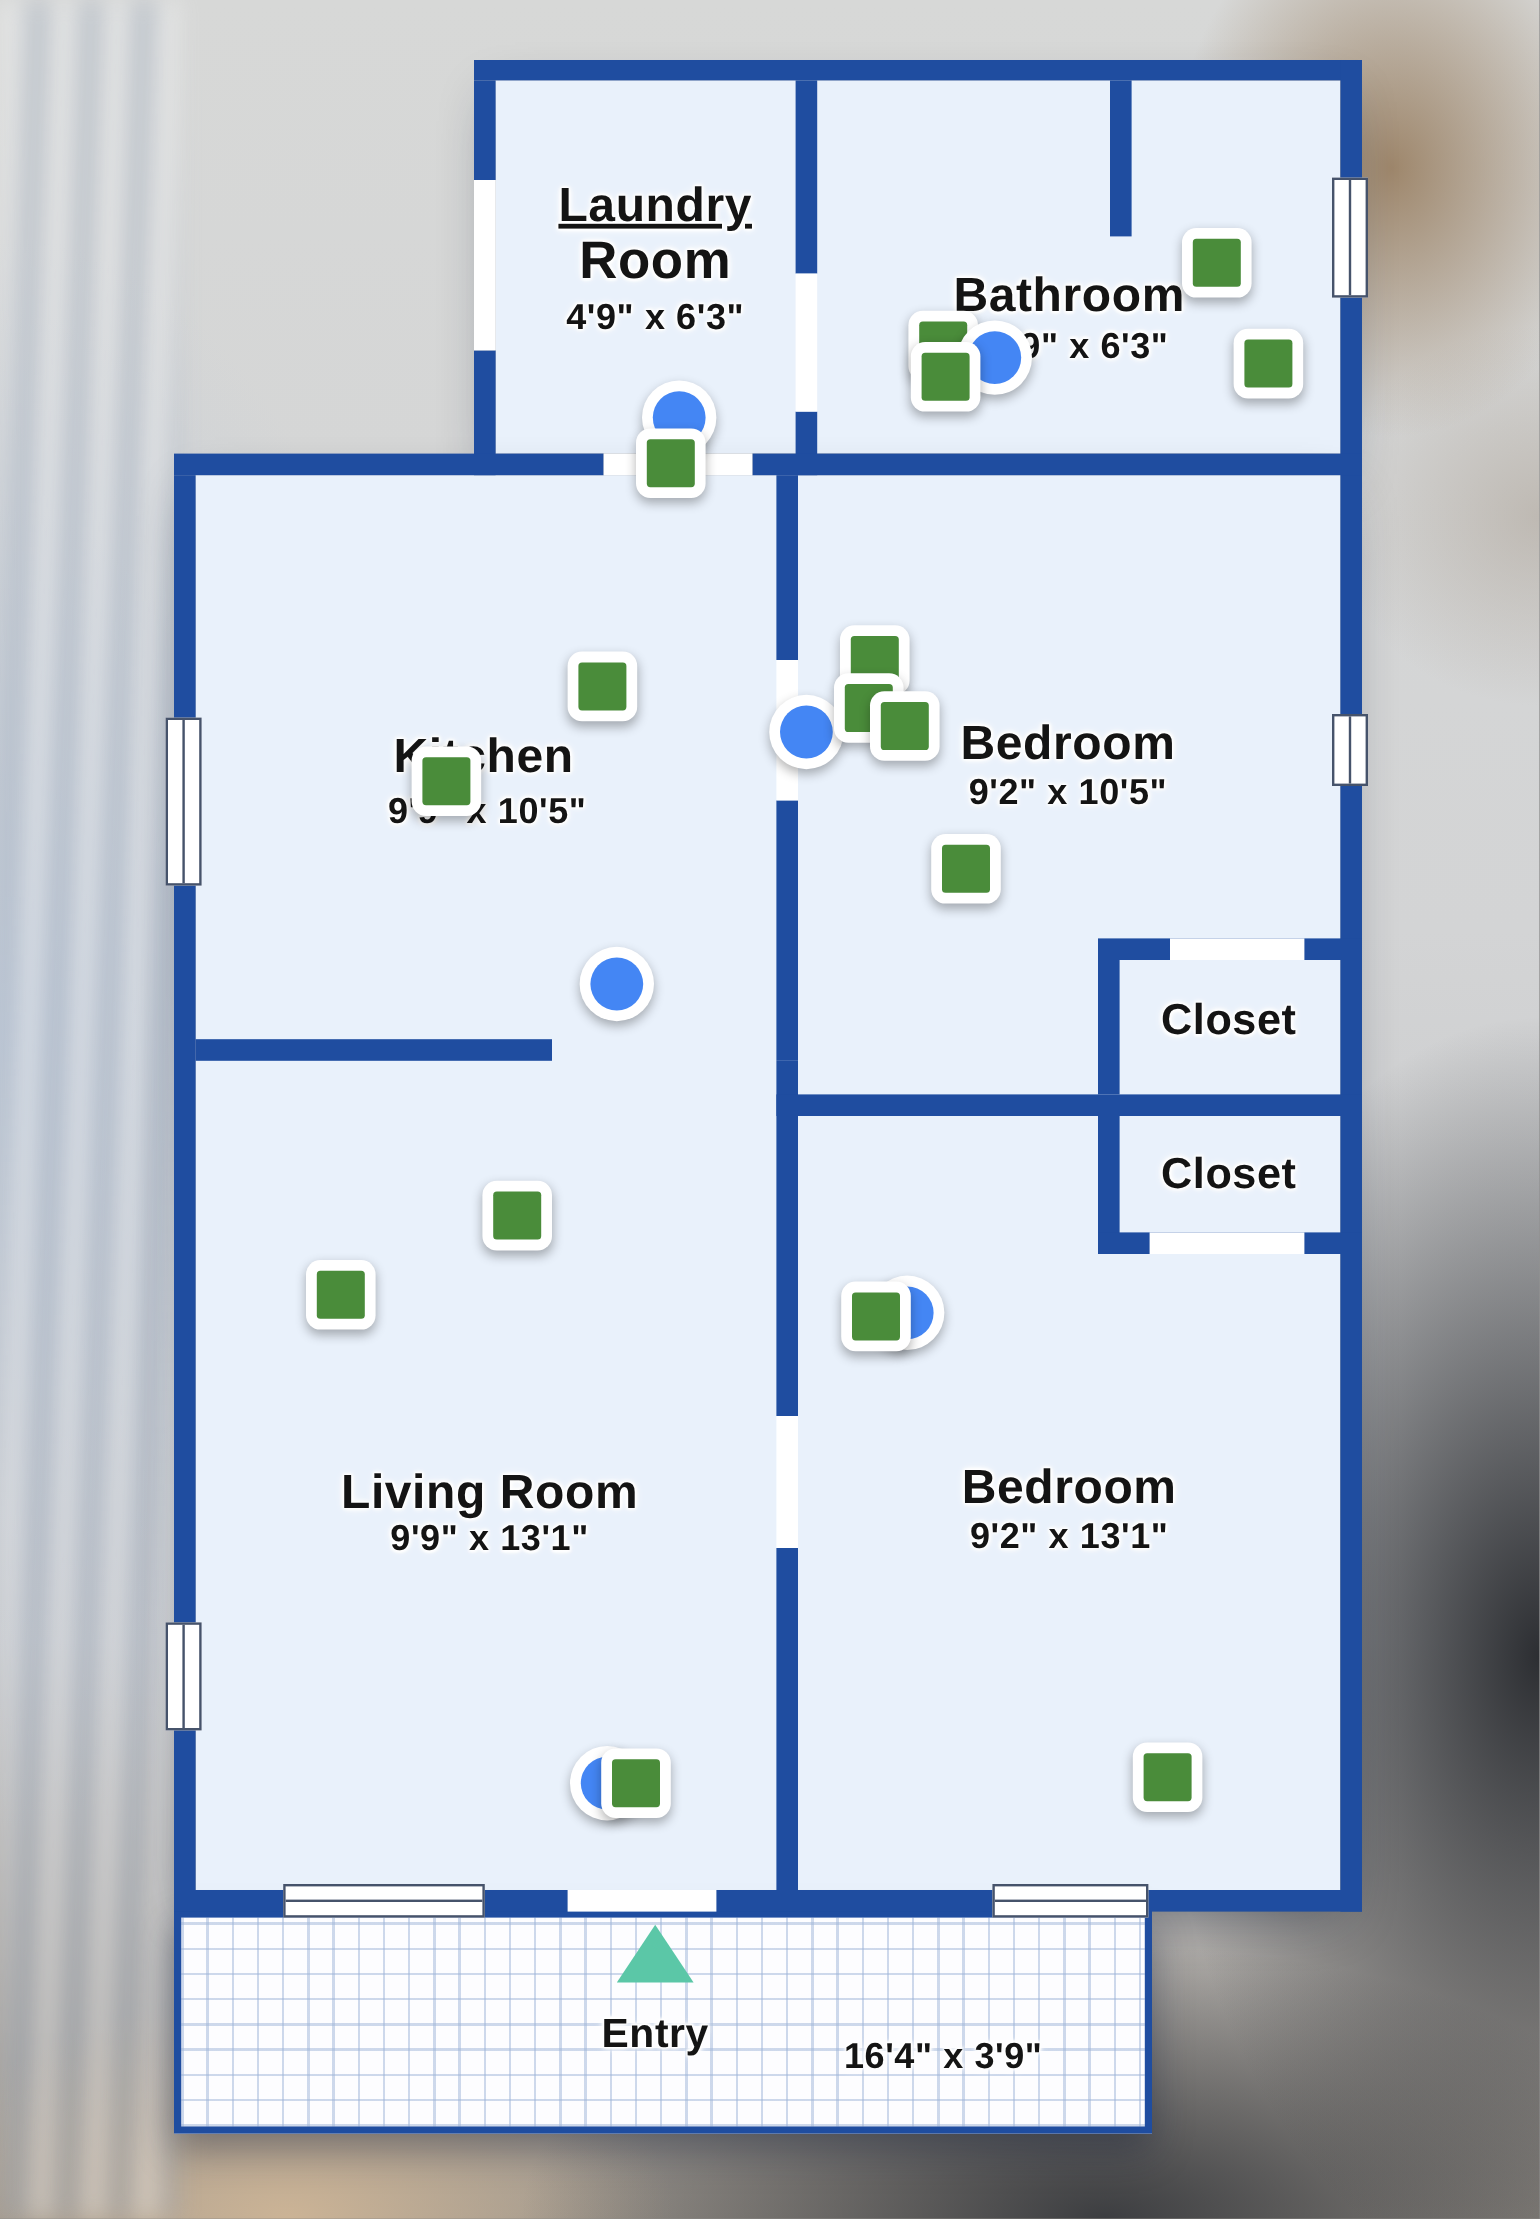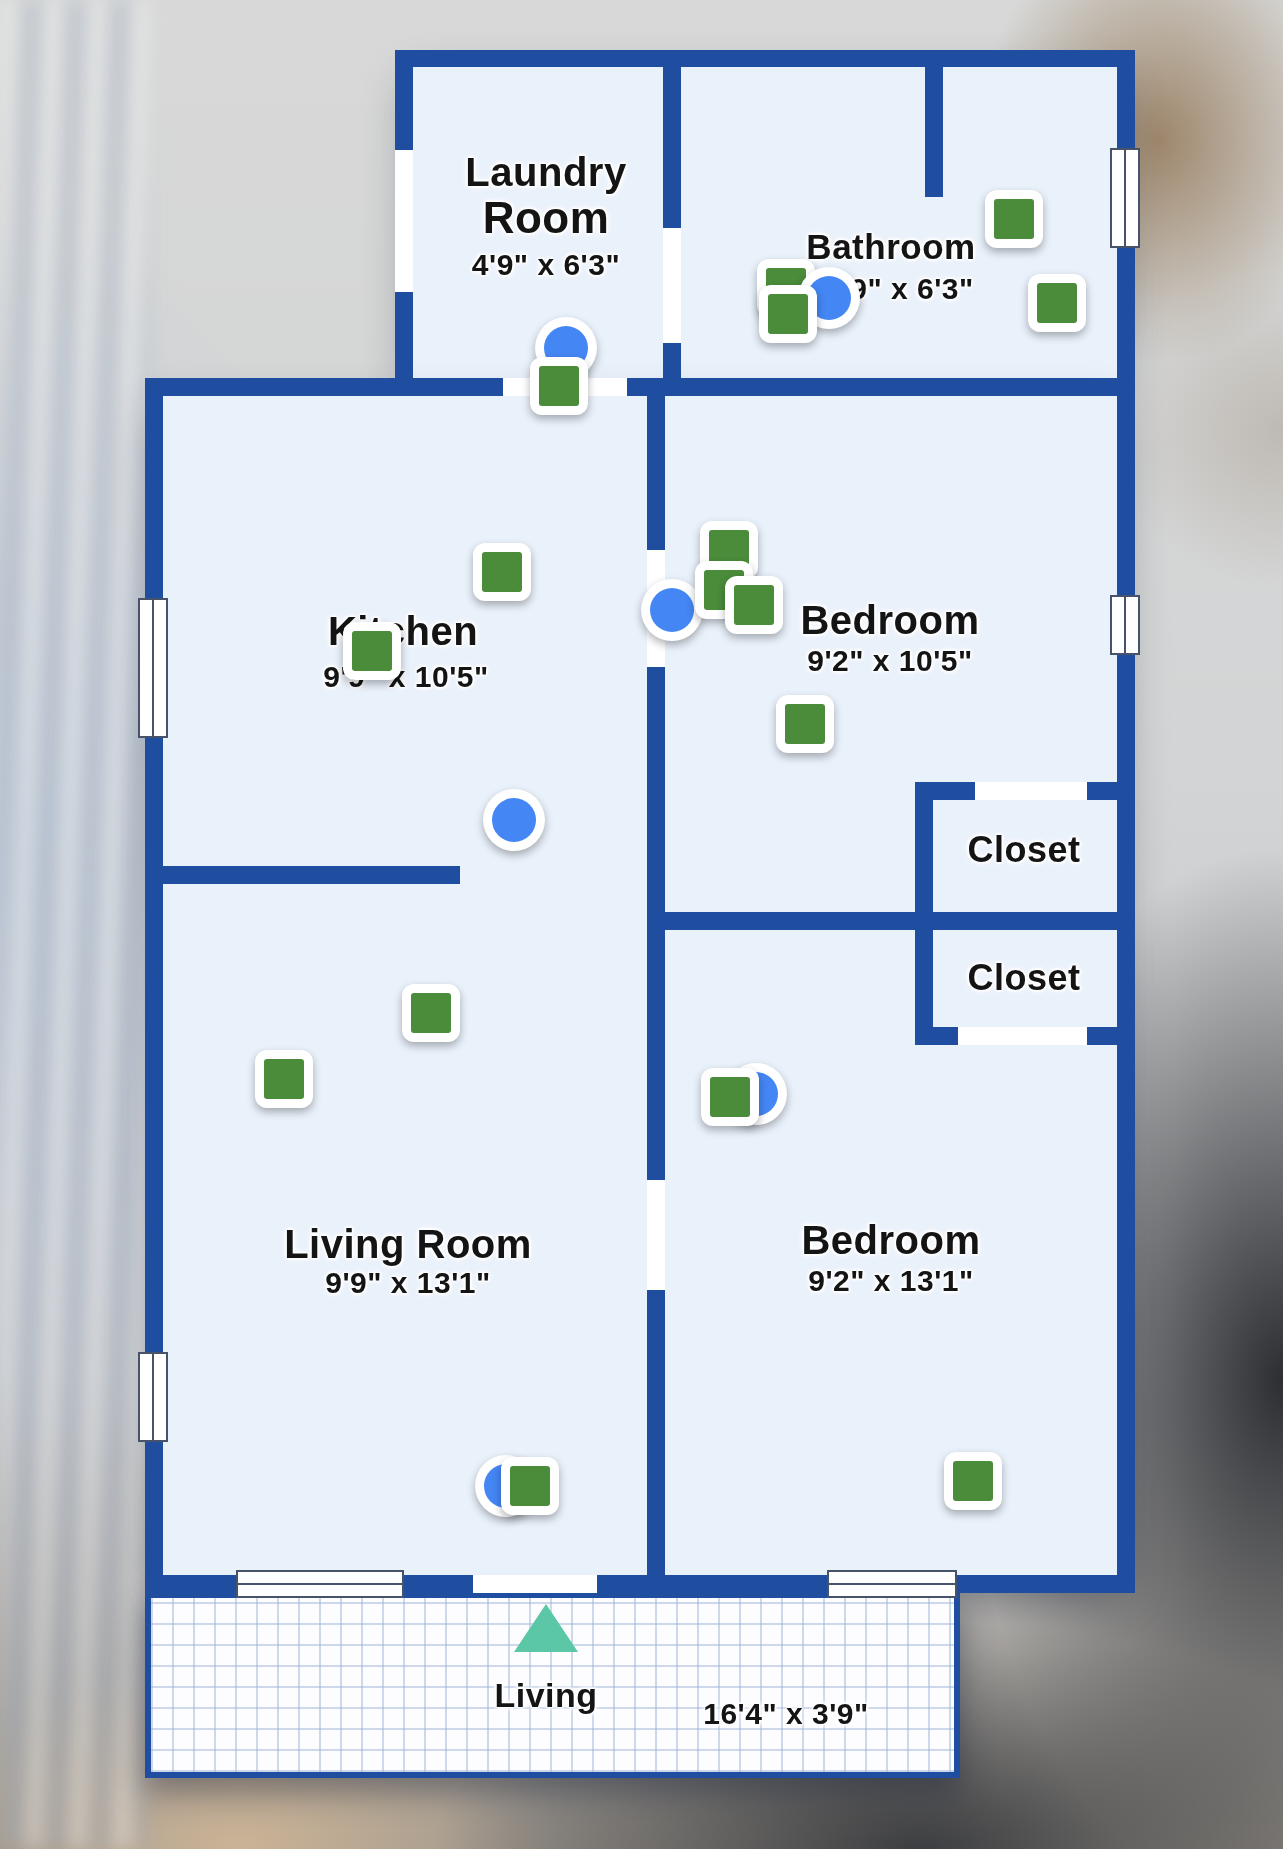--- a/index.html
+++ b/index.html
@@ -110,37 +110,37 @@
     <div class="window" style="left: 138px; top: 1352px; width: 30px; height: 90px;">
       <div class="pane" style="left: calc(50% - 1px); top: 0px; width: 2px; height: 100%;"></div>
     </div>
     <div class="window" style="left: 236px; top: 1570px; width: 168px; height: 28px;">
       <div class="pane" style="top: calc(50% - 1px); left: 0px; height: 2px; width: 100%;"></div>
     </div>
     <div class="window" style="left: 827px; top: 1570px; width: 130px; height: 28px;">
       <div class="pane" style="top: calc(50% - 1px); left: 0px; height: 2px; width: 100%;"></div>
     </div>
     <div class="entry-arrow" style="left: 514px; top: 1604px;"></div>
-    <div class="room-label" style="left: 546px; top: 172px; font-size: 40px;">Laundry</div>
+    <div class="room-label" style="left: 546px; top: 172px; font-size: 40px; text-decoration: underline;">Laundry</div>
     <div class="room-label" style="left: 546px; top: 218px; font-size: 44px;">Room</div>
     <div class="room-label" style="left: 546px; top: 265px; font-size: 30px;">4'9" x 6'3"</div>
-    <div class="room-label" style="left: 891px; top: 247px; font-size: 35px;">Bathroom</div>
+    <div class="room-label" style="left: 891px; top: 247px; font-size: 40px;">Bathroom</div>
     <div class="room-label" style="left: 912px; top: 289px; font-size: 30px;">9" x 6'3"</div>
     <div class="room-label" style="left: 403px; top: 631px; font-size: 40px;">Kitchen</div>
     <div class="room-label" style="left: 406px; top: 677px; font-size: 30px;">9'9" x 10'5"</div>
     <div class="room-label" style="left: 890px; top: 620px; font-size: 40px;">Bedroom</div>
     <div class="room-label" style="left: 890px; top: 661px; font-size: 30px;">9'2" x 10'5"</div>
     <div class="room-label" style="left: 1024px; top: 850px; font-size: 36px;">Closet</div>
     <div class="room-label" style="left: 1024px; top: 978px; font-size: 36px;">Closet</div>
     <div class="room-label" style="left: 408px; top: 1244px; font-size: 40px;">Living Room</div>
     <div class="room-label" style="left: 408px; top: 1283px; font-size: 30px;">9'9" x 13'1"</div>
     <div class="room-label" style="left: 891px; top: 1240px; font-size: 40px;">Bedroom</div>
     <div class="room-label" style="left: 891px; top: 1281px; font-size: 30px;">9'2" x 13'1"</div>
     <div class="room-label" style="left: 786px; top: 1714px; font-size: 30px;">16'4" x 3'9"</div>
-    <div class="room-label" style="left: 546px; top: 1695px; font-size: 34px;">Living</div>
+    <div class="room-label" style="left: 546px; top: 1695px; font-size: 34px;">Entry</div>
     <div class="marker-camera" style="left: 566px; top: 348px;">
       <div class="dot"></div>
     </div>
     <div class="marker-photo" style="left: 559px; top: 386px;">
       <div class="sq"></div>
     </div>
     <div class="marker-photo" style="left: 786px; top: 288px;">
       <div class="sq"></div>
     </div>
     <div class="marker-camera" style="left: 829px; top: 298px;">

